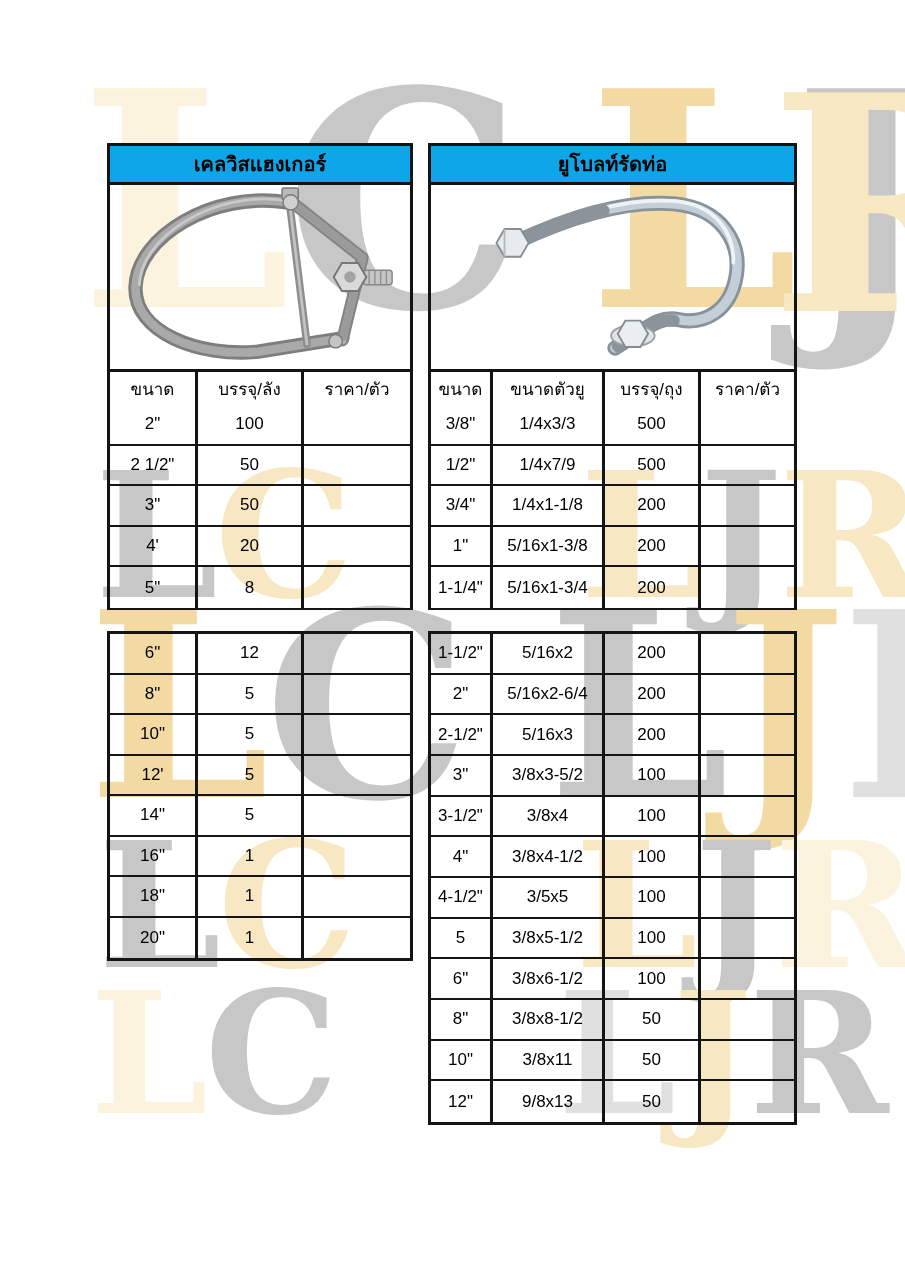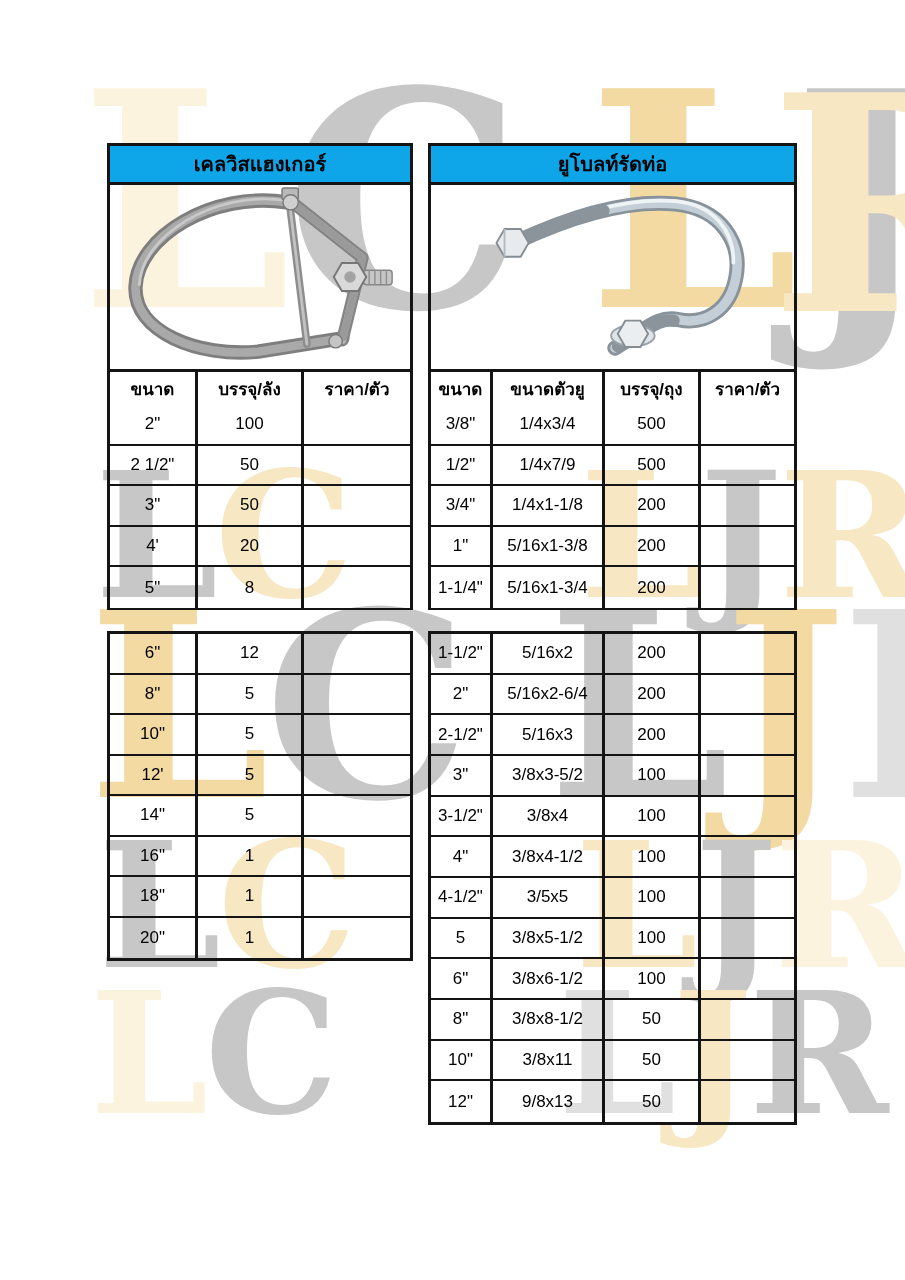--- a/index.html
+++ b/index.html
@@ -29,21 +29,21 @@
     font-weight:700; font-size:20px;
   }
   .imgbox { height:187px; border-bottom:3px solid #141414; position:relative; }
   .imgbox svg { position:absolute; left:50%; top:50%; transform:translate(-50%,-50%); }
   .grid { display:grid; }
   .cell {
     display:flex; align-items:center; justify-content:center;
     font-size:17px; border-right:3px solid #141414; border-bottom:2px solid #141414;
     padding:0 2px; overflow:hidden;
   }
-  .hdr .cell { font-weight:700; border-bottom:3px solid #141414; }
+  .hdr .cell { font-weight:400; border-bottom:3px solid #141414; }
   .cell.c-last { border-right:none; }
   .cell.r-last { border-bottom:none; }
 </style>
 </head>
 <body>
 
 <div class="page">
 
   <div class="wm-layer" id="wm-layer">
       <div class="wm" style="left: 80px; top: 52px; font-size: 300px;"><span style="color: rgb(252, 243, 223);">L</span><span style="color: rgb(199, 199, 199);">C</span></div>
@@ -162,21 +162,21 @@
       </svg>
     </div>
     <div class="grid hdr" id="t1-hdr" style="grid-template-columns:62px 112px 96px 93px; grid-auto-rows:33px;">
         <div class="cell r-last">ขนาด</div>
         <div class="cell r-last">ขนาดตัวยู</div>
         <div class="cell r-last">บรรจุ/ถุง</div>
         <div class="cell c-last r-last">ราคา/ตัว</div>
       </div>
     <div class="grid" id="t1-g1" style="grid-template-columns:62px 112px 96px 93px; grid-auto-rows:40.6px;">
         <div class="cell">3/8"</div>
-        <div class="cell">1/4x3/4</div>
+        <div class="cell">1/4x3/3</div>
         <div class="cell">500</div>
         <div class="cell c-last"></div>
         <div class="cell">1/2"</div>
         <div class="cell">1/4x7/9</div>
         <div class="cell">500</div>
         <div class="cell c-last"></div>
         <div class="cell">3/4"</div>
         <div class="cell">1/4x1-1/8</div>
         <div class="cell">200</div>
         <div class="cell c-last"></div>

